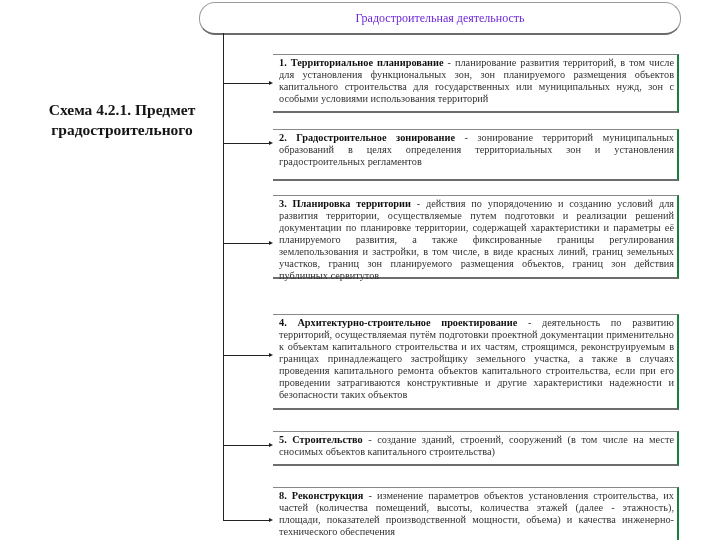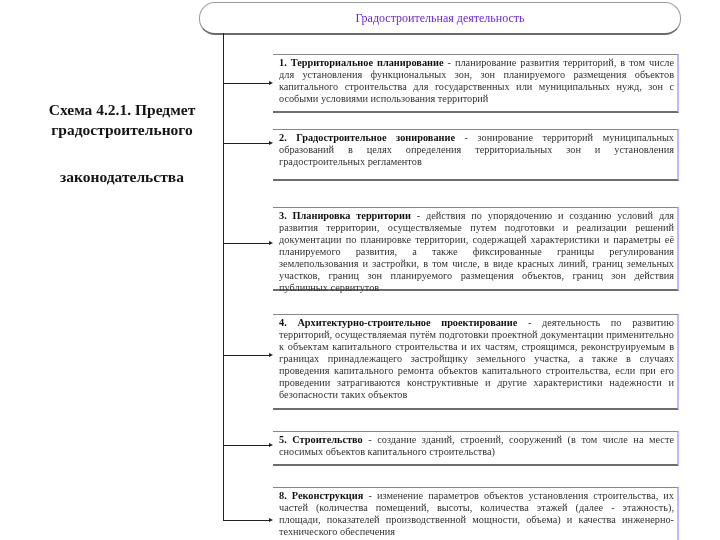--- a/index.html
+++ b/index.html
@@ -26,33 +26,32 @@
   }
   .branch {
     position:absolute; left:223px; height:1px; background:#222; width:48px;
   }
   .branch::after {
     content:""; position:absolute; right:-2px; top:-2px;
     border-left:4px solid #222; border-top:2.5px solid transparent; border-bottom:2.5px solid transparent;
   }
   .box {
     position:absolute; left:273px; width:406px;
-    border-top:1px solid #888; border-bottom:2px solid #6d6d6d; border-right:2px solid #c4b5fd;
+    border-top:1px solid #888; border-bottom:2px solid #6d6d6d; border-right:2px solid #15803d;
     padding:2px 3px 3px 6px; box-sizing:border-box;
     font-size:10.3px; line-height:12px; text-align:justify; color:#333;
   }
   .box .term { font-weight:bold; color:#111; }
 </style>
 </head>
 <body>
 
 <div class="left-title">
   <span>Схема 4.2.1. Предмет</span><br>
   <span>градостроительного</span>
-  <span class="l3">законодательства</span>
 </div>
 
 <div class="header-box">Градостроительная деятельность</div>
 
 <div class="trunk"></div>
 
 <div class="branch" style="top:83px"></div>
 <div class="branch" style="top:143px"></div>
 <div class="branch" style="top:243px"></div>
 <div class="branch" style="top:355px"></div>
@@ -60,21 +59,21 @@
 <div class="branch" style="top:520px"></div>
 
 <div class="box" style="top:54px; height:59px;">
   <span class="term">1. Территориальное планирование</span><span> - </span><span>планирование развития территорий, в том числе для установления функциональных зон, зон планируемого размещения объектов капитального строительства для государственных или муниципальных нужд, зон с особыми условиями использования территорий</span>
 </div>
 
 <div class="box" style="top:129px; height:52px;">
   <span class="term">2. Градостроительное зонирование</span><span> - </span><span>зонирование территорий муниципальных образований в целях определения территориальных зон и установления градостроительных регламентов</span>
 </div>
 
-<div class="box" style="top:207px; height:84px;">
+<div class="box" style="top:195px; height:84px;">
   <span class="term">3. Планировка территории</span><span> - </span><span>действия по упорядочению и созданию условий для развития территории, осуществляемые путем подготовки и реализации решений документации по планировке территории, содержащей характеристики и параметры её планируемого развития, а также фиксированные границы регулирования землепользования и застройки, в том числе, в виде красных линий, границ земельных участков, границ зон планируемого размещения объектов, границ зон действия публичных сервитутов</span>
 </div>
 
 <div class="box" style="top:314px; height:96px;">
   <span class="term">4. Архитектурно-строительное проектирование</span><span> - </span><span>деятельность по развитию территорий, осуществляемая путём подготовки проектной документации применительно к объектам капитального строительства и их частям, строящимся, реконструируемым в границах принадлежащего застройщику земельного участка, а также в случаях проведения капитального ремонта объектов капитального строительства, если при его проведении затрагиваются конструктивные и другие характеристики надежности и безопасности таких объектов</span>
 </div>
 
 <div class="box" style="top:423px; height:35px;margin-top:8px;">
   <span class="term">5. Строительство</span><span> - </span><span>создание зданий, строений, сооружений (в том числе на месте сносимых объектов капитального строительства)</span>
 </div>

